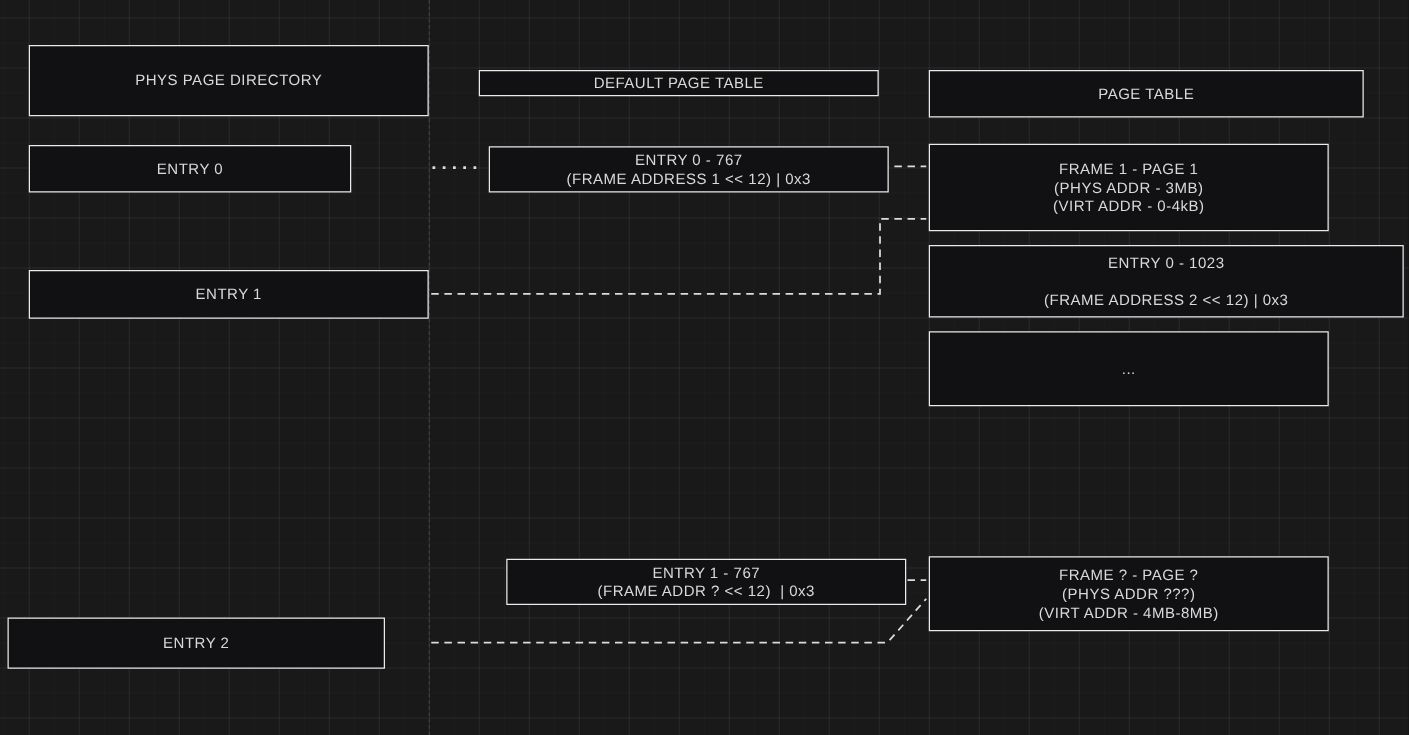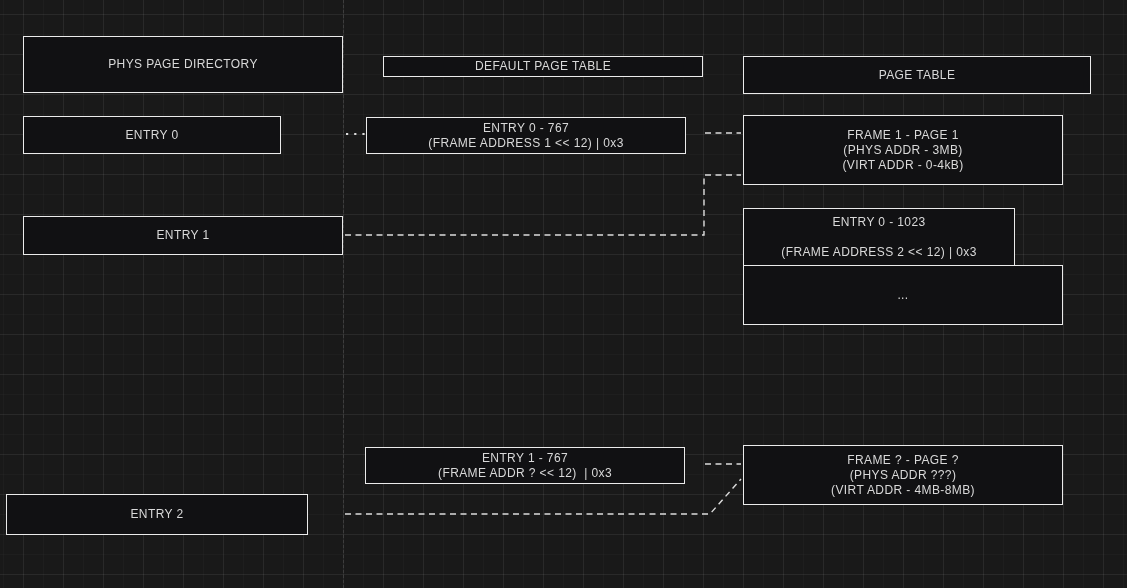--- a/index.html
+++ b/index.html
@@ -87,41 +87,41 @@
   </div>
 
   <div class="node" style="left:6px; top:494px; width:302px; height:41px">
     <span class="node-label">ENTRY 2</span>
   </div>
 
   <div class="node" style="left:383px; top:56px; width:320px; height:21px">
     <span class="node-label">DEFAULT PAGE TABLE</span>
   </div>
 
-  <div class="node" style="left:366px; top:117px; width:320px; height:37px">
+  <div class="node" style="left:391px; top:117px; width:320px; height:37px">
     <span class="node-label">ENTRY 0 - 767
 (FRAME ADDRESS 1 &lt;&lt; 12) | 0x3</span>
   </div>
 
-  <div class="node" style="left:365px; top:447px; width:320px; height:37px">
+  <div class="node" style="left:405px; top:447px; width:320px; height:37px">
     <span class="node-label">ENTRY 1 - 767
 (FRAME ADDR ? &lt;&lt; 12)  | 0x3</span>
   </div>
 
   <div class="node" style="left:743px; top:56px; width:348px; height:38px">
     <span class="node-label">PAGE TABLE</span>
   </div>
 
   <div class="node" style="left:743px; top:115px; width:320px; height:70px">
     <span class="node-label">FRAME 1 - PAGE 1
 (PHYS ADDR - 3MB)
 (VIRT ADDR - 0-4kB)</span>
   </div>
 
-  <div class="node" style="left:743px; top:208px; width:272px; height:58px">
+  <div class="node" style="left:743px; top:196px; width:380px; height:58px">
     <span class="node-label">ENTRY 0 - 1023
 
 (FRAME ADDRESS 2 &lt;&lt; 12) | 0x3</span>
   </div>
 
   <div class="node" style="left:743px; top:265px; width:320px; height:60px">
     <span class="node-label">...</span>
   </div>
 
 

